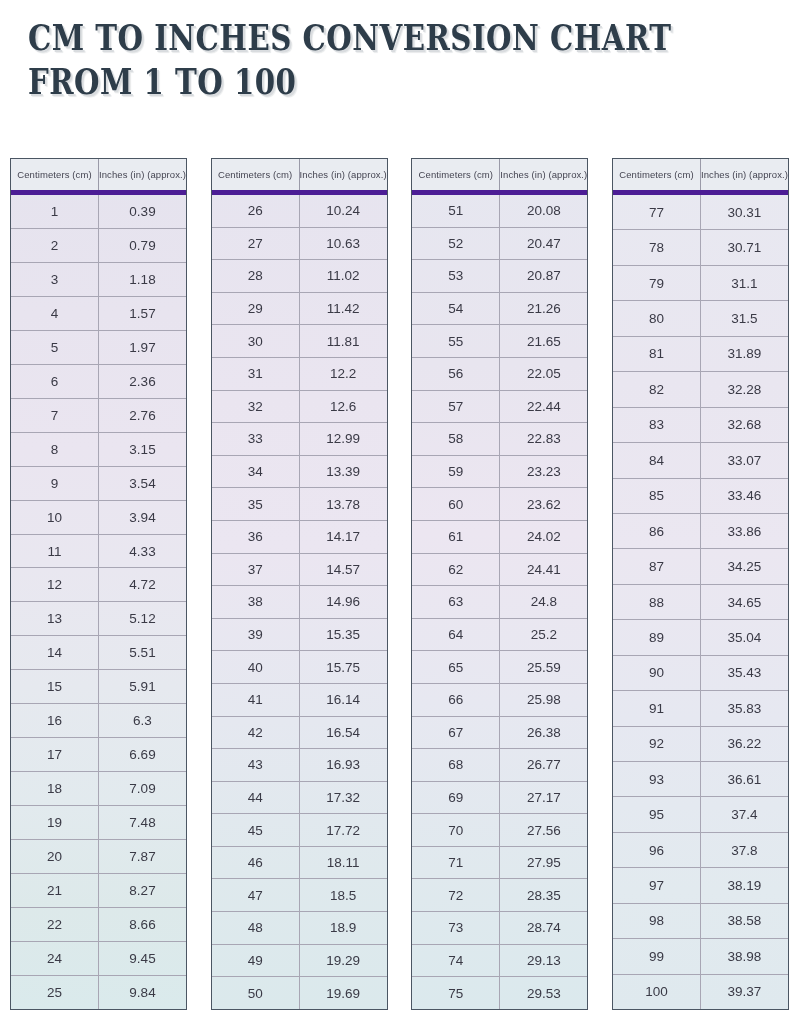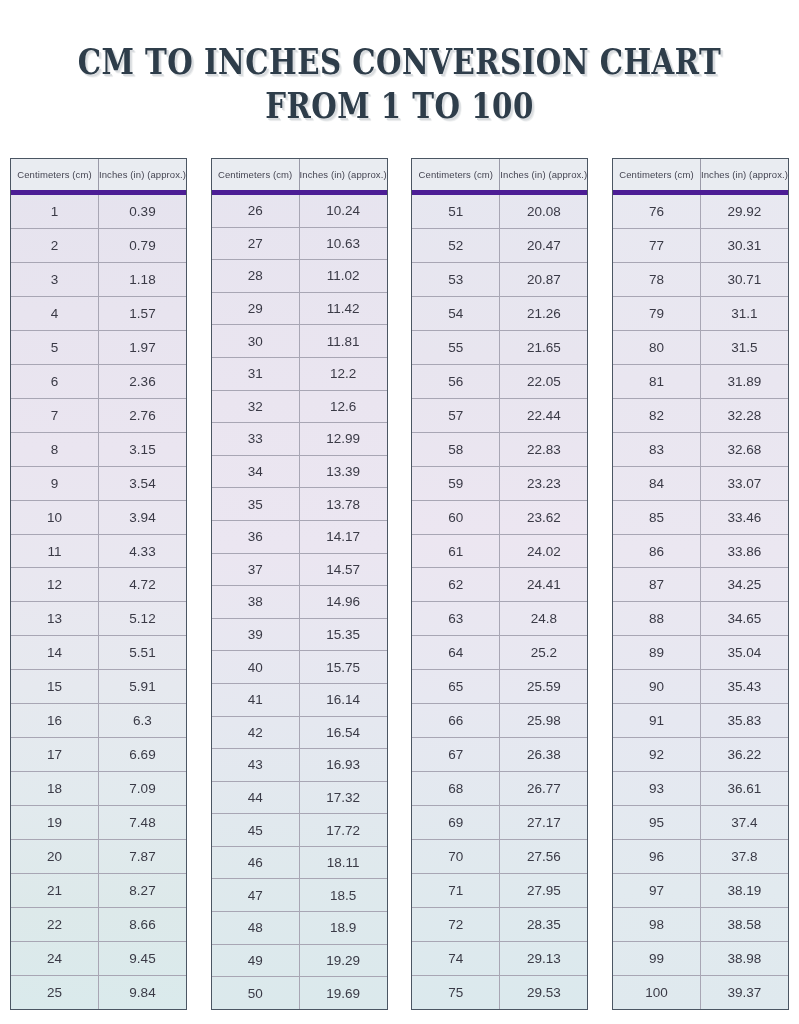--- a/index.html
+++ b/index.html
@@ -11,22 +11,21 @@
     width: 799px;
     height: 1024px;
     font-family: "Liberation Sans", sans-serif;
     overflow: hidden;
     position: relative;
   }
 
   
   .title-block {
     width: 100%;
-    padding-top: 40px;
-    text-align: center;
+    padding-top: 16px;
     user-select: none;
   }
   .title-line {
     font-family: "DejaVu Serif", "Liberation Serif", serif;
     font-weight: 700;
     font-size: 35px;
     line-height: 44px;
     letter-spacing: 0.5px;
     color: #2e3d4a;
     text-transform: uppercase;
@@ -450,38 +449,38 @@
       </div>
       <div class="trow">
         <div class="cell c-cm">71</div>
         <div class="cell c-in">27.95</div>
       </div>
       <div class="trow">
         <div class="cell c-cm">72</div>
         <div class="cell c-in">28.35</div>
       </div>
       <div class="trow">
+        <div class="cell c-cm">73</div>
+        <div class="cell c-in">28.74</div>
+      </div>
+      <div class="trow">
         <div class="cell c-cm">74</div>
         <div class="cell c-in">29.13</div>
       </div>
       <div class="trow">
         <div class="cell c-cm">75</div>
         <div class="cell c-in">29.53</div>
       </div>
     </div>
     <div class="conv-table tint-d">
       <div class="thead-row">
         <div class="cell c-cm">Centimeters (cm)</div>
         <div class="cell c-in">Inches (in) (approx.)</div>
       </div>
       <div class="trow">
-        <div class="cell c-cm">76</div>
-        <div class="cell c-in">29.92</div>
-      </div>
-      <div class="trow">
         <div class="cell c-cm">77</div>
         <div class="cell c-in">30.31</div>
       </div>
       <div class="trow">
         <div class="cell c-cm">78</div>
         <div class="cell c-in">30.71</div>
       </div>
       <div class="trow">
         <div class="cell c-cm">79</div>
         <div class="cell c-in">31.1</div>

